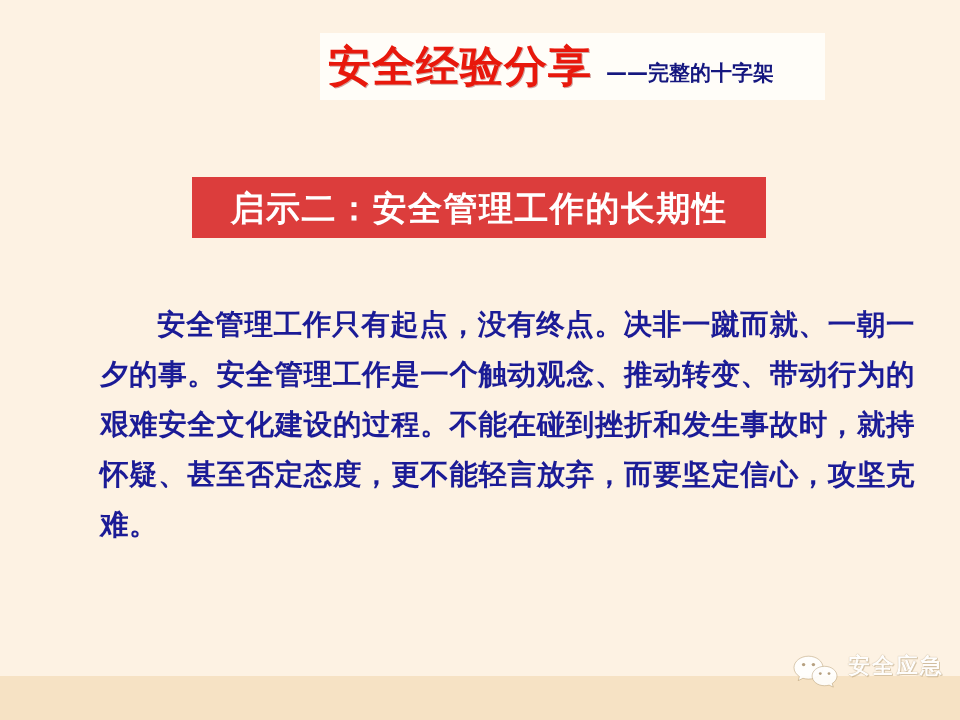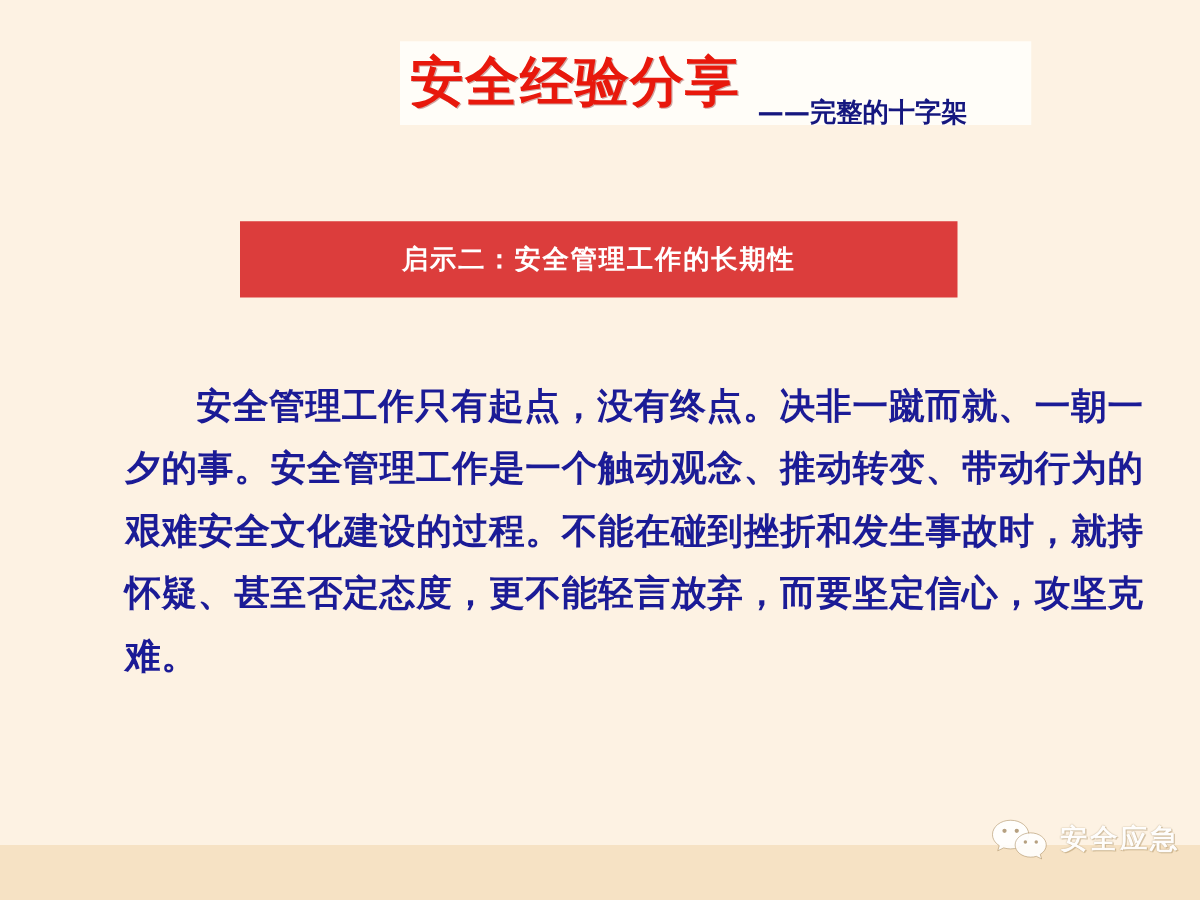--- a/index.html
+++ b/index.html
@@ -55,40 +55,40 @@
     letter-spacing: 1px;
     line-height: 1;
     text-shadow: 1px 1px 0 rgba(120,0,0,0.35);
   }
   #title-sub {
     font-size: 21px;
     font-weight: bold;
     color: #15177F;
     line-height: 1;
     position: relative;
-    top: 24px;
+    top: 7px;
     margin-left: -2px;
     letter-spacing: 0px;
   }
 
   
   #section-banner {
     position: absolute;
     left: 192px;
     top: 177px;
     width: 574px;
     height: 61px;
     background: #DC3D3C;
     display: flex;
     align-items: center;
     justify-content: center;
   }
   #section-banner-label {
     color: #FFFFFF;
-    font-size: 21px;
+    font-size: 34px;
     font-weight: bold;
     letter-spacing: 1.5px;
     line-height: 1;
     white-space: nowrap;
   }
 
   
   #body-text {
     position: absolute;
     left: 68px;
@@ -104,21 +104,20 @@
     text-indent: 2em;
     margin-left: 32px;
   }
 
   
   #watermark {
     position: absolute;
     left: 793px;
     top: 655px;
     display: flex;
-    align-items: center;
     gap: 9px;
     opacity: 0.92;
   }
   #wechat-icon {
     width: 46px;
     height: 34px;
     display: block;
   }
   #watermark-label {
     font-size: 22px;

